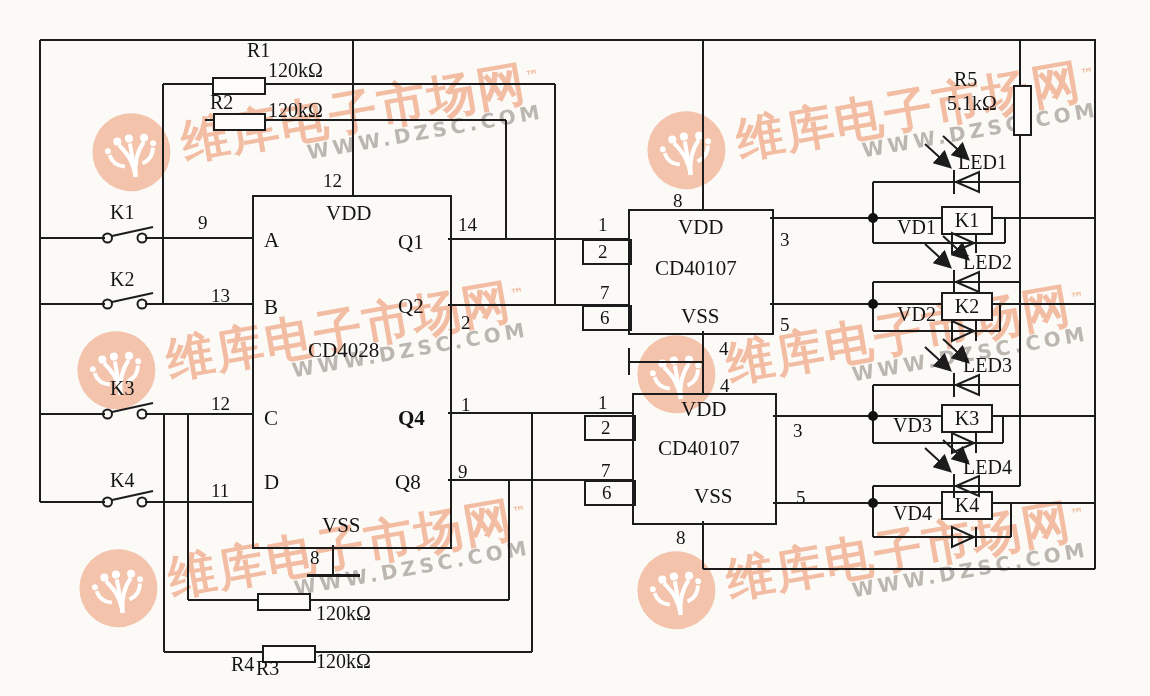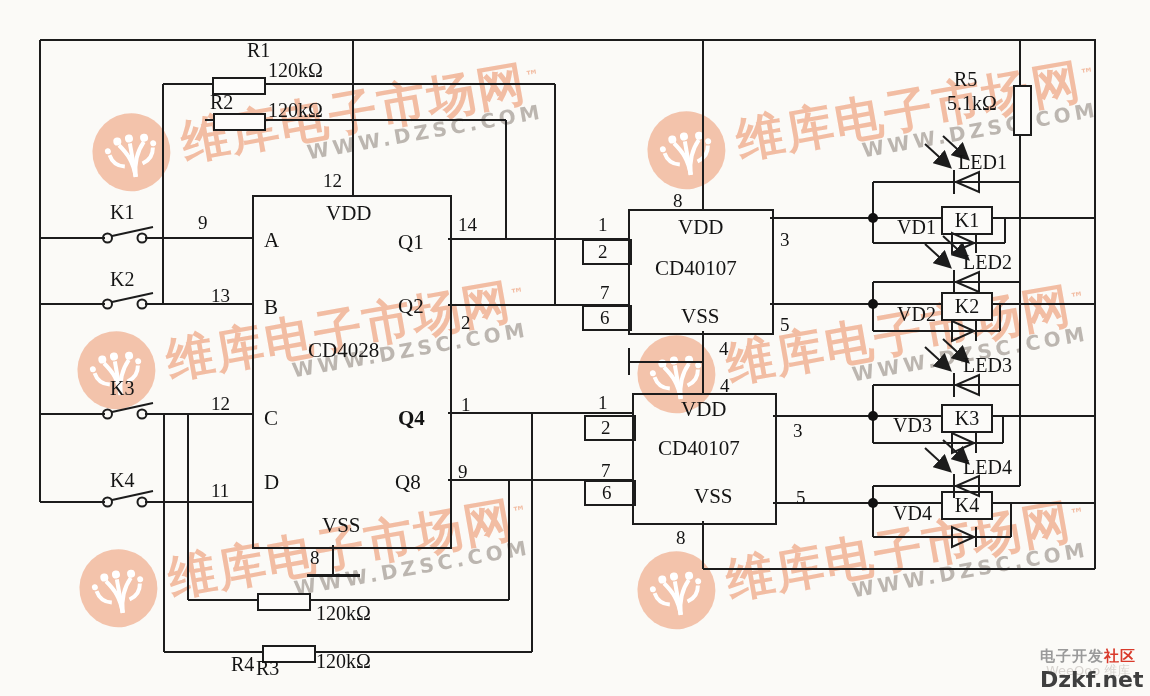--- a/index.html
+++ b/index.html
@@ -370,19 +370,14 @@
   <div class="t" style="left:963px;top:252px;">LED2</div>
   <div class="t" style="left:963px;top:355px;">LED3</div>
   <div class="t" style="left:963px;top:457px;">LED4</div>
   <div class="t" style="left:897px;top:217px;">VD1</div>
   <div class="t" style="left:897px;top:304px;">VD2</div>
   <div class="t" style="left:893px;top:415px;">VD3</div>
   <div class="t" style="left:893px;top:503px;">VD4</div>
   
 
   
-  <div class="footer">
-    <div class="f-line1"><span>电子开发</span><span class="f-red">社区</span></div>
-    <div class="f-shadow">WeeQoo 维库</div>
-    <div class="f-brand">Dzkf.net</div>
-  </div>
 
 </div>
 
 </body></html>

